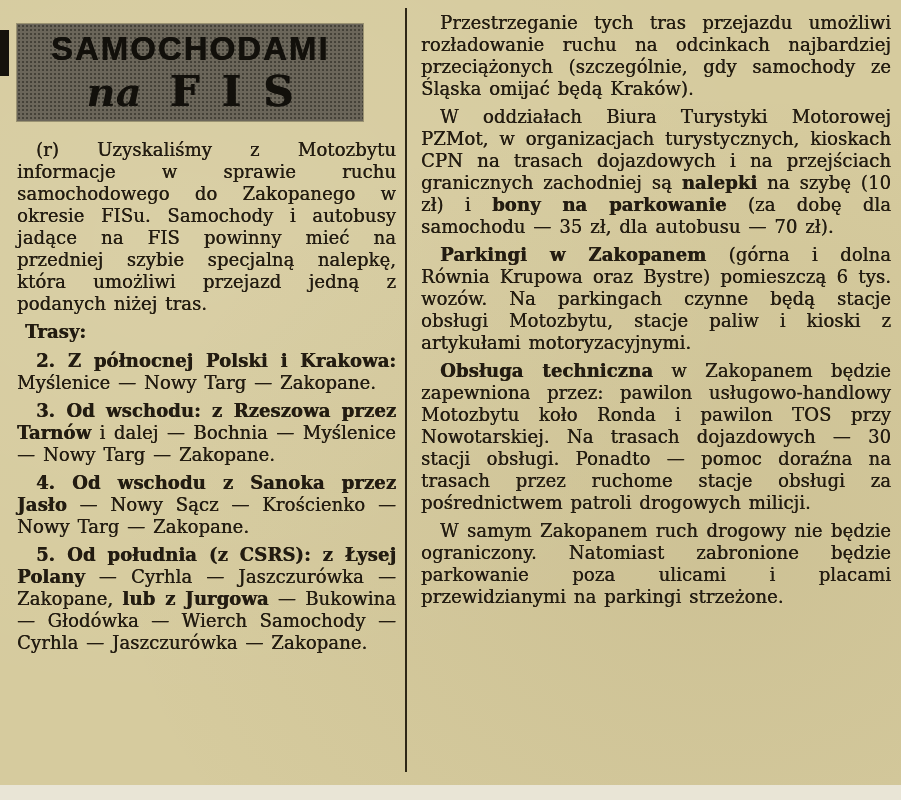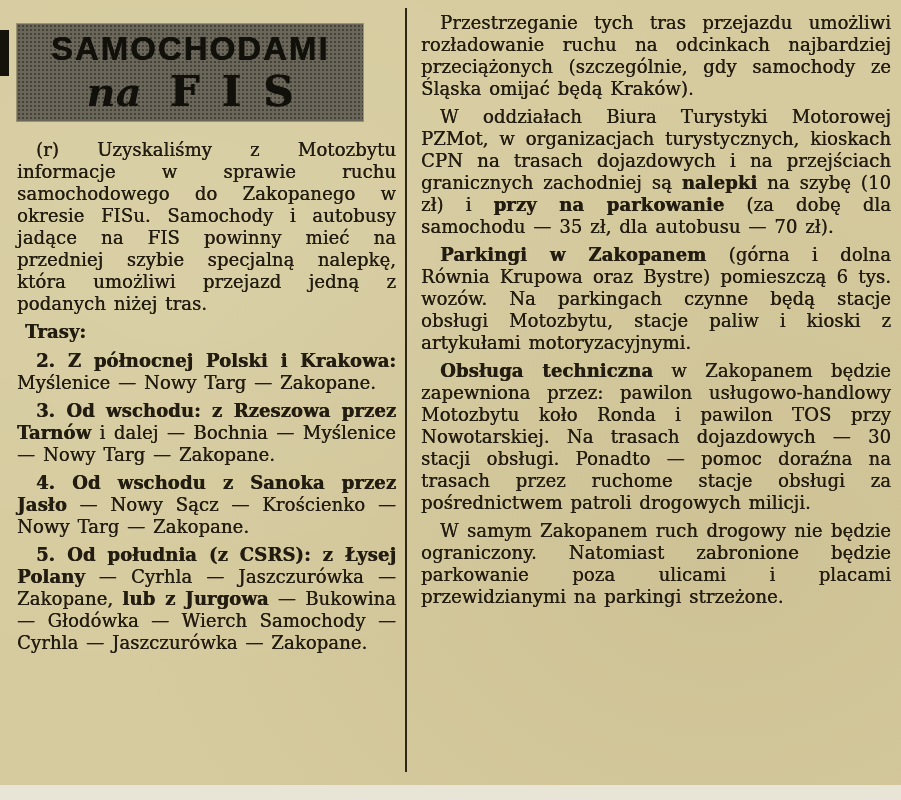--- a/index.html
+++ b/index.html
@@ -124,21 +124,21 @@
 
     <p class="body indent"><span class="emph">2. Z północnej Polski i Krakowa:</span><span> Myślenice — Nowy Targ — Zakopane.</span></p>
     <p class="body indent"><span class="emph">3. Od wschodu: z Rzeszowa przez Tarnów</span><span> i dalej — Bochnia — Myślenice — Nowy Targ — Zakopane.</span></p>
     <p class="body indent"><span class="emph">4. Od wschodu z Sanoka przez Jasło</span><span> — Nowy Sącz — Krościenko — Nowy Targ — Zakopane.</span></p>
     <p class="body indent"><span class="emph">5. Od południa (z CSRS): z Łysej Polany</span><span> — Cyrhla — Jaszczurówka — Zakopane, </span><span class="emph">lub z Jurgowa</span><span> — Bukowina — Głodówka — Wierch Samochody — Cyrhla — Jaszczurówka — Zakopane.</span></p>
 
   </div>
 
   <div class="col right">
     <p class="body indent"><span>Przestrzeganie tych tras przejazdu umożliwi rozładowanie ruchu na odcinkach najbardziej przeciążonych (szczególnie, gdy samochody ze Śląska omijać będą Kraków).</span></p>
-    <p class="body indent"><span>W oddziałach Biura Turystyki Motorowej PZMot, w organizacjach turystycznych, kioskach CPN na trasach dojazdowych i na przejściach granicznych zachodniej są </span><span class="emph">nalepki</span><span> na szybę (10 zł) i </span><span class="emph">przy na parkowanie</span><span> (za dobę dla samochodu — 35 zł, dla autobusu — 70 zł).</span></p>
+    <p class="body indent"><span>W oddziałach Biura Turystyki Motorowej PZMot, w organizacjach turystycznych, kioskach CPN na trasach dojazdowych i na przejściach granicznych zachodniej są </span><span class="emph">nalepki</span><span> na szybę (10 zł) i </span><span class="emph">bony na parkowanie</span><span> (za dobę dla samochodu — 35 zł, dla autobusu — 70 zł).</span></p>
     <p class="body indent"><span class="emph">Parkingi w Zakopanem</span><span> (górna i dolna Równia Krupowa oraz Bystre) pomieszczą 6 tys. wozów. Na parkingach czynne będą stacje obsługi Motozbytu, stacje paliw i kioski z artykułami motoryzacyjnymi.</span></p>
     <p class="body indent"><span class="emph">Obsługa techniczna</span><span> w Zakopanem będzie zapewniona przez: pawilon usługowo-handlowy Motozbytu koło Ronda i pawilon TOS przy Nowotarskiej. Na trasach dojazdowych — 30 stacji obsługi. Ponadto — pomoc doraźna na trasach przez ruchome stacje obsługi za pośrednictwem patroli drogowych milicji.</span></p>
     <p class="body indent"><span>W samym Zakopanem ruch drogowy nie będzie ograniczony. Natomiast zabronione będzie parkowanie poza ulicami i placami przewidzianymi na parkingi strzeżone.</span></p>
   </div>
 
   <div class="bottom-strip"></div>
 
 </div>
 
 </body></html>

